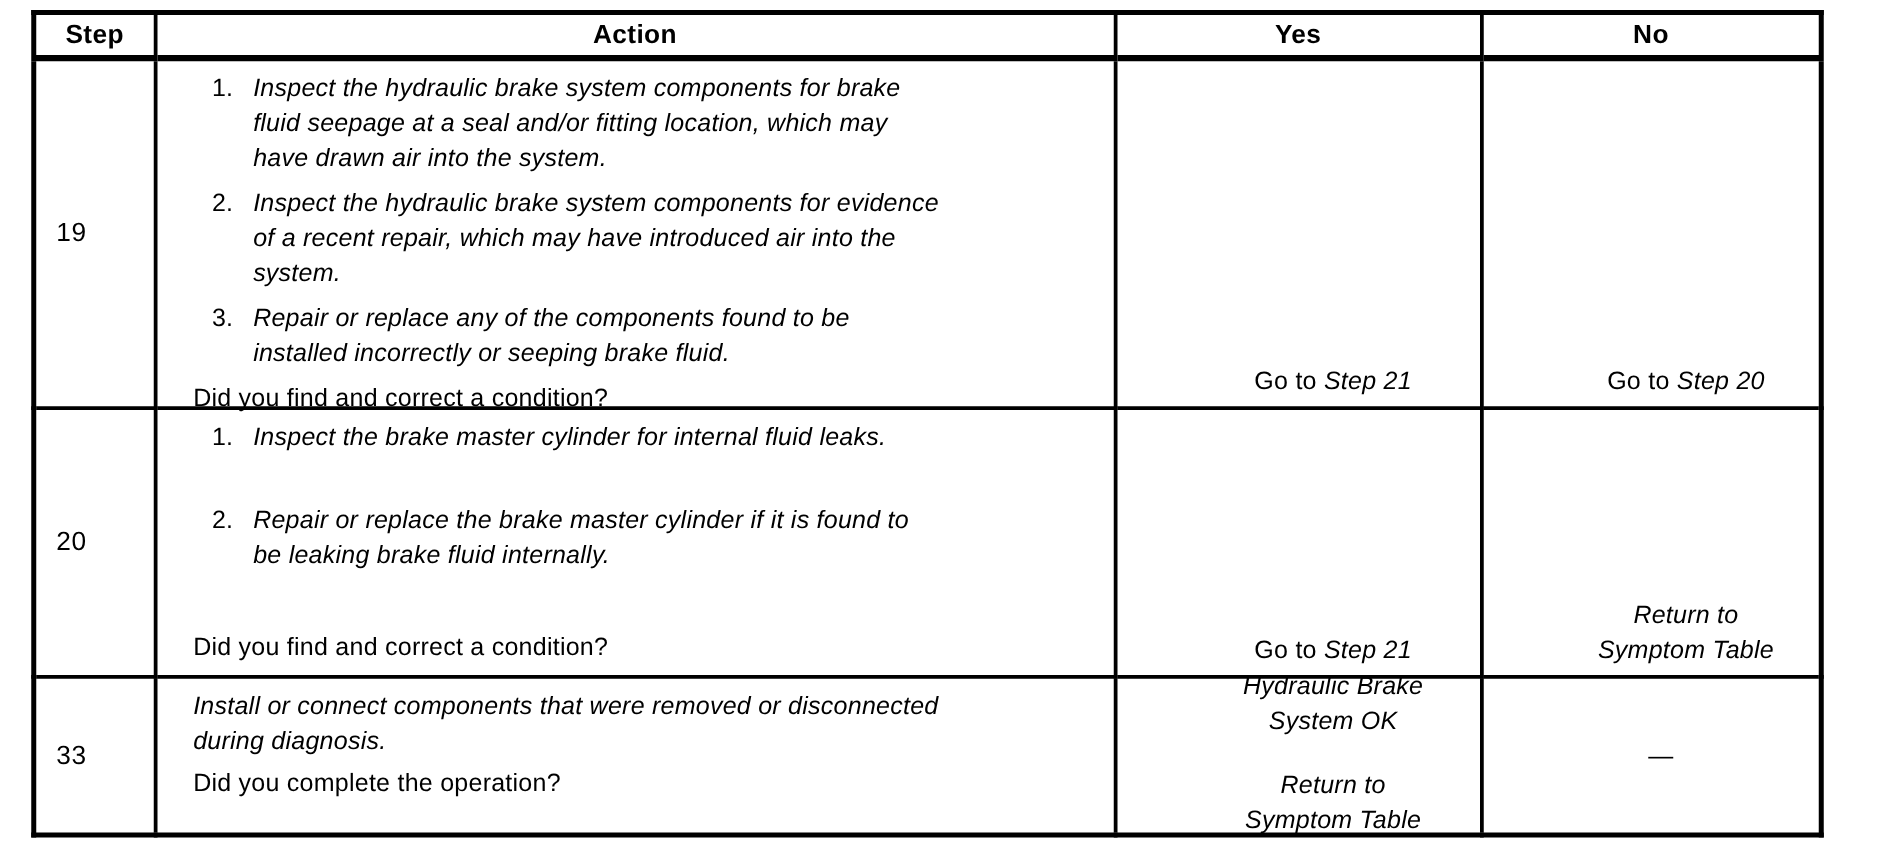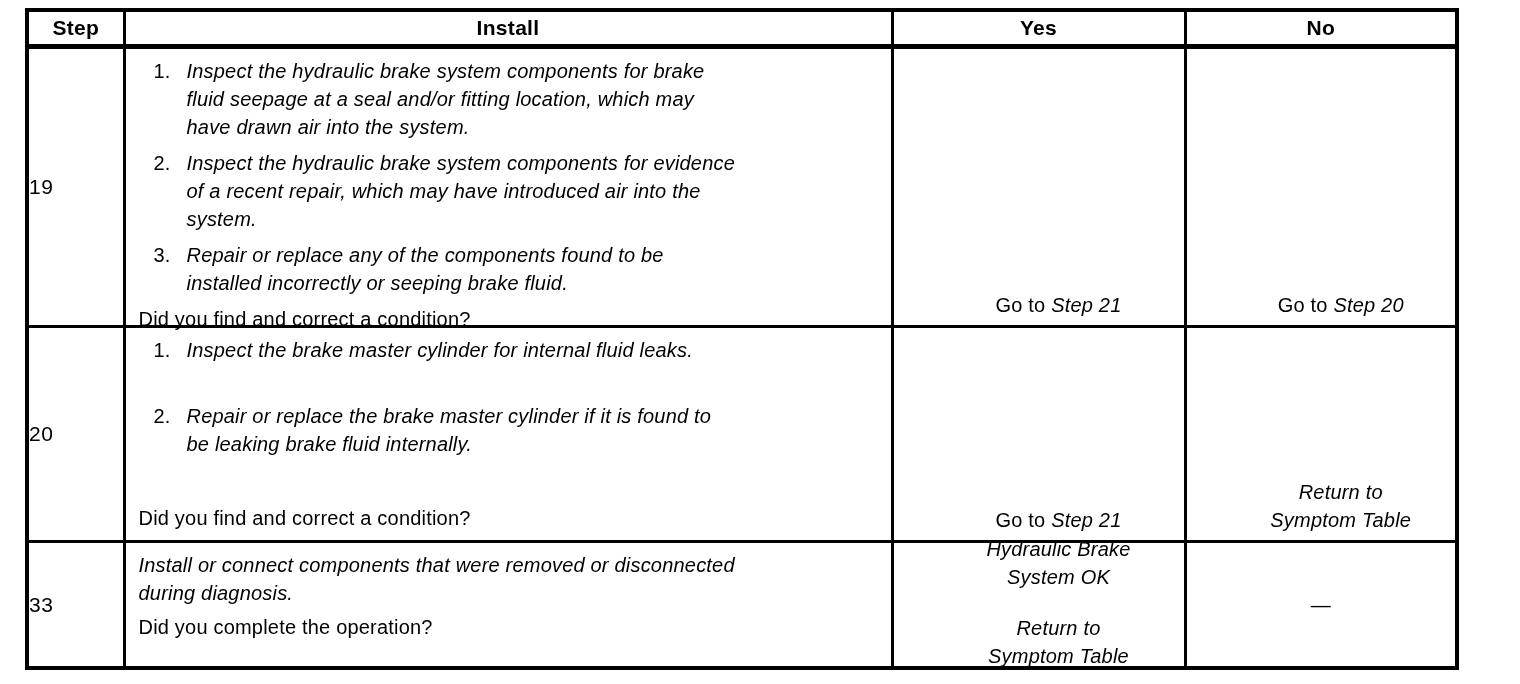--- a/index.html
+++ b/index.html
@@ -18,20 +18,21 @@
     padding: 8px 0 0 25px;
   }
   table.diag {
     border-collapse: collapse;
     table-layout: fixed;
     width: 1430px;
     background: #ffffff;
   }
   table.diag, table.diag th, table.diag td {
     border: 3px solid #000000;
+    padding-left: 16px;
   }
   table.diag { border-width: 4px; }
   table.diag th {
     border-bottom-width: 5px;
     font-size: 21px;
     font-weight: bold;
     text-align: center;
     padding: 4px 2px;
     letter-spacing: 0.3px;
   }
@@ -95,21 +96,21 @@
   <table class="diag">
     <colgroup>
       <col style="width:97px">
       <col style="width:768px">
       <col style="width:293px">
       <col style="width:272px">
     </colgroup>
     <thead>
       <tr>
         <th>Step</th>
-        <th>Install</th>
+        <th>Action</th>
         <th>Yes</th>
         <th>No</th>
       </tr>
     </thead>
     <tbody>
 
       <tr>
         <td class="step-cell">19</td>
         <td>
           <div class="cell-flex action-inner h19">

